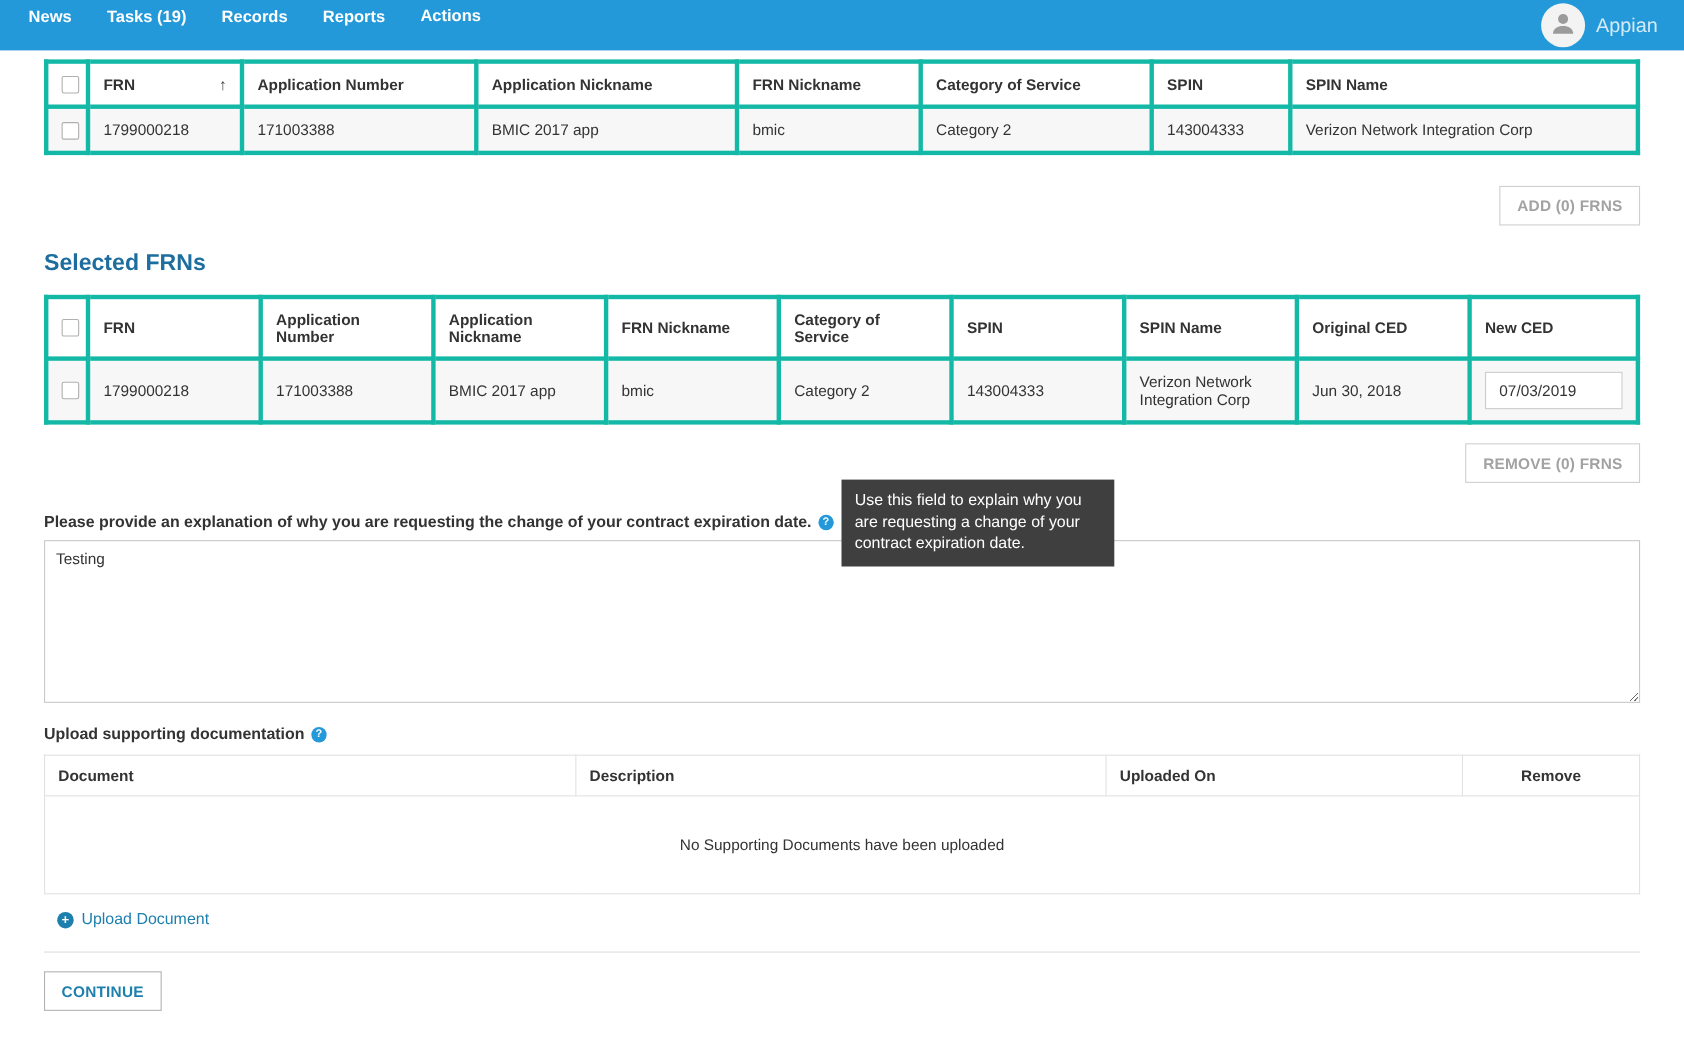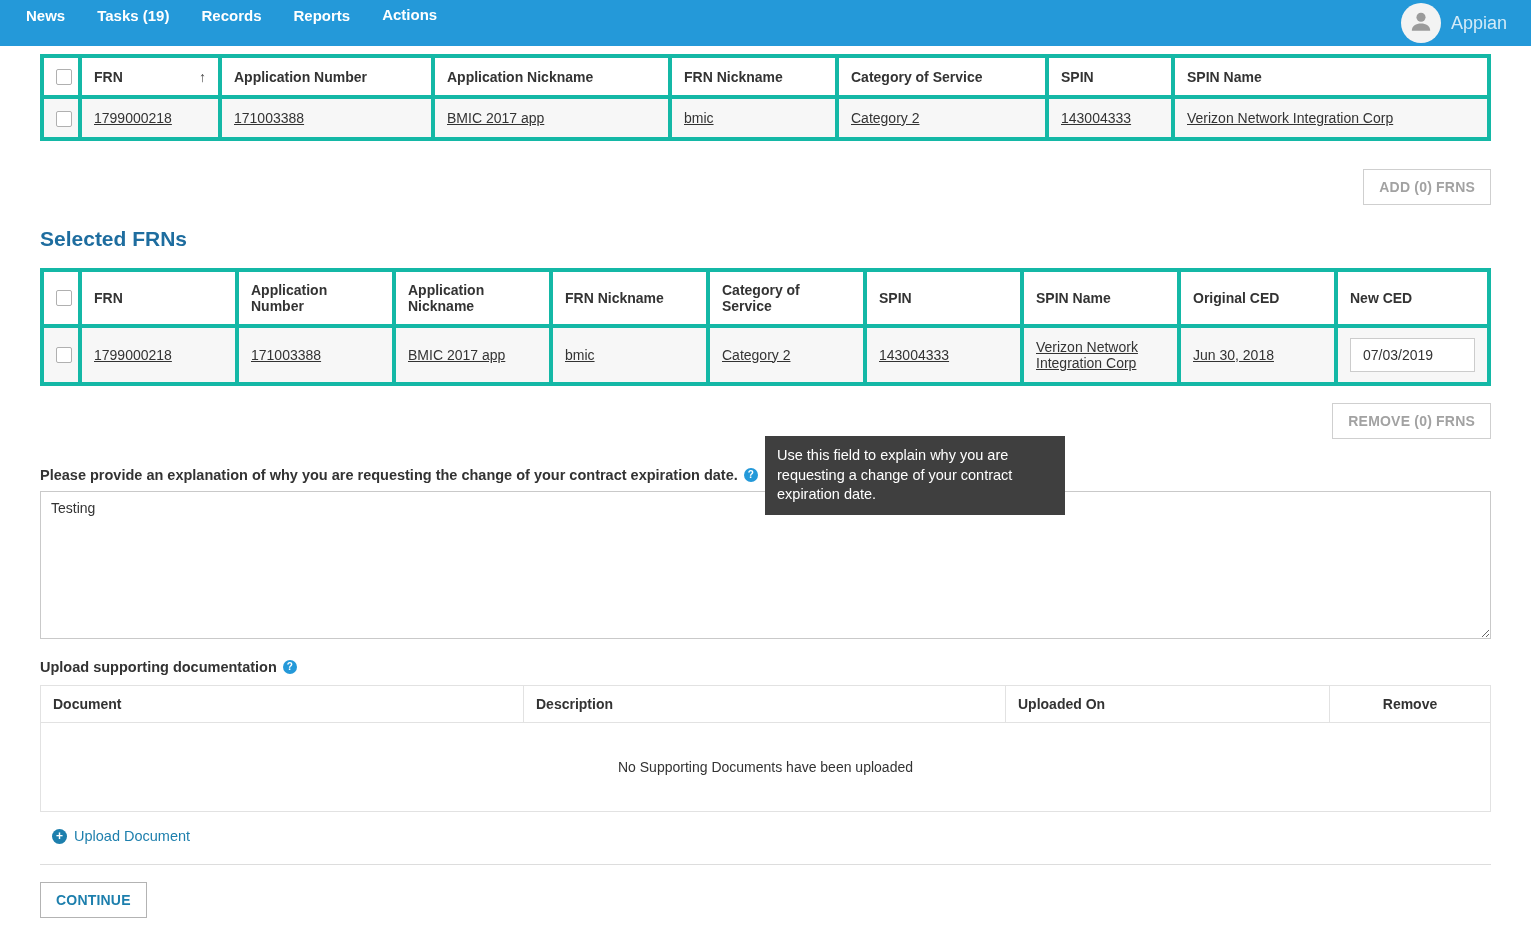--- a/index.html
+++ b/index.html
@@ -66,21 +66,21 @@
     border: 4px solid #14b8a6;
     font-size: 14px;
     padding: 10px 12px;
     text-align: left;
     vertical-align: middle;
     color: #333;
     overflow: hidden;
     margin-top: 39px;
   }
   .tbl th { font-weight: 700; background: #fff; }
-  .tbl tbody tr { background: #f7f7f7; text-decoration: underline; }
+  .tbl tbody tr { background: #f7f7f7; }
   .cb-cell { text-align: center; padding: 8px 6px; }
   input[type="checkbox"] {
     appearance: none;
     -webkit-appearance: none;
     width: 16px; height: 16px;
     border: 1px solid #b0b0b0;
     border-radius: 2px;
     background: #fff;
     vertical-align: middle;
     cursor: pointer;
@@ -152,21 +152,21 @@
     font-family: "Liberation Sans", sans-serif;
     color: #333;
     resize: both;
   }
   .char-counter { font-size: 13px; color: #707070; margin-top: 8px; }
 
   .tooltip {
     position: absolute;
     left: 765px;
     top: 390px;
-    width: 300px;
+    width: 248px;
     background: #3f3f3f;
     color: #fff;
     font-size: 14.5px;
     line-height: 1.35;
     padding: 10px 12px;
     z-index: 10;
   }
 
   table.doc-tbl {
     width: 100%;

